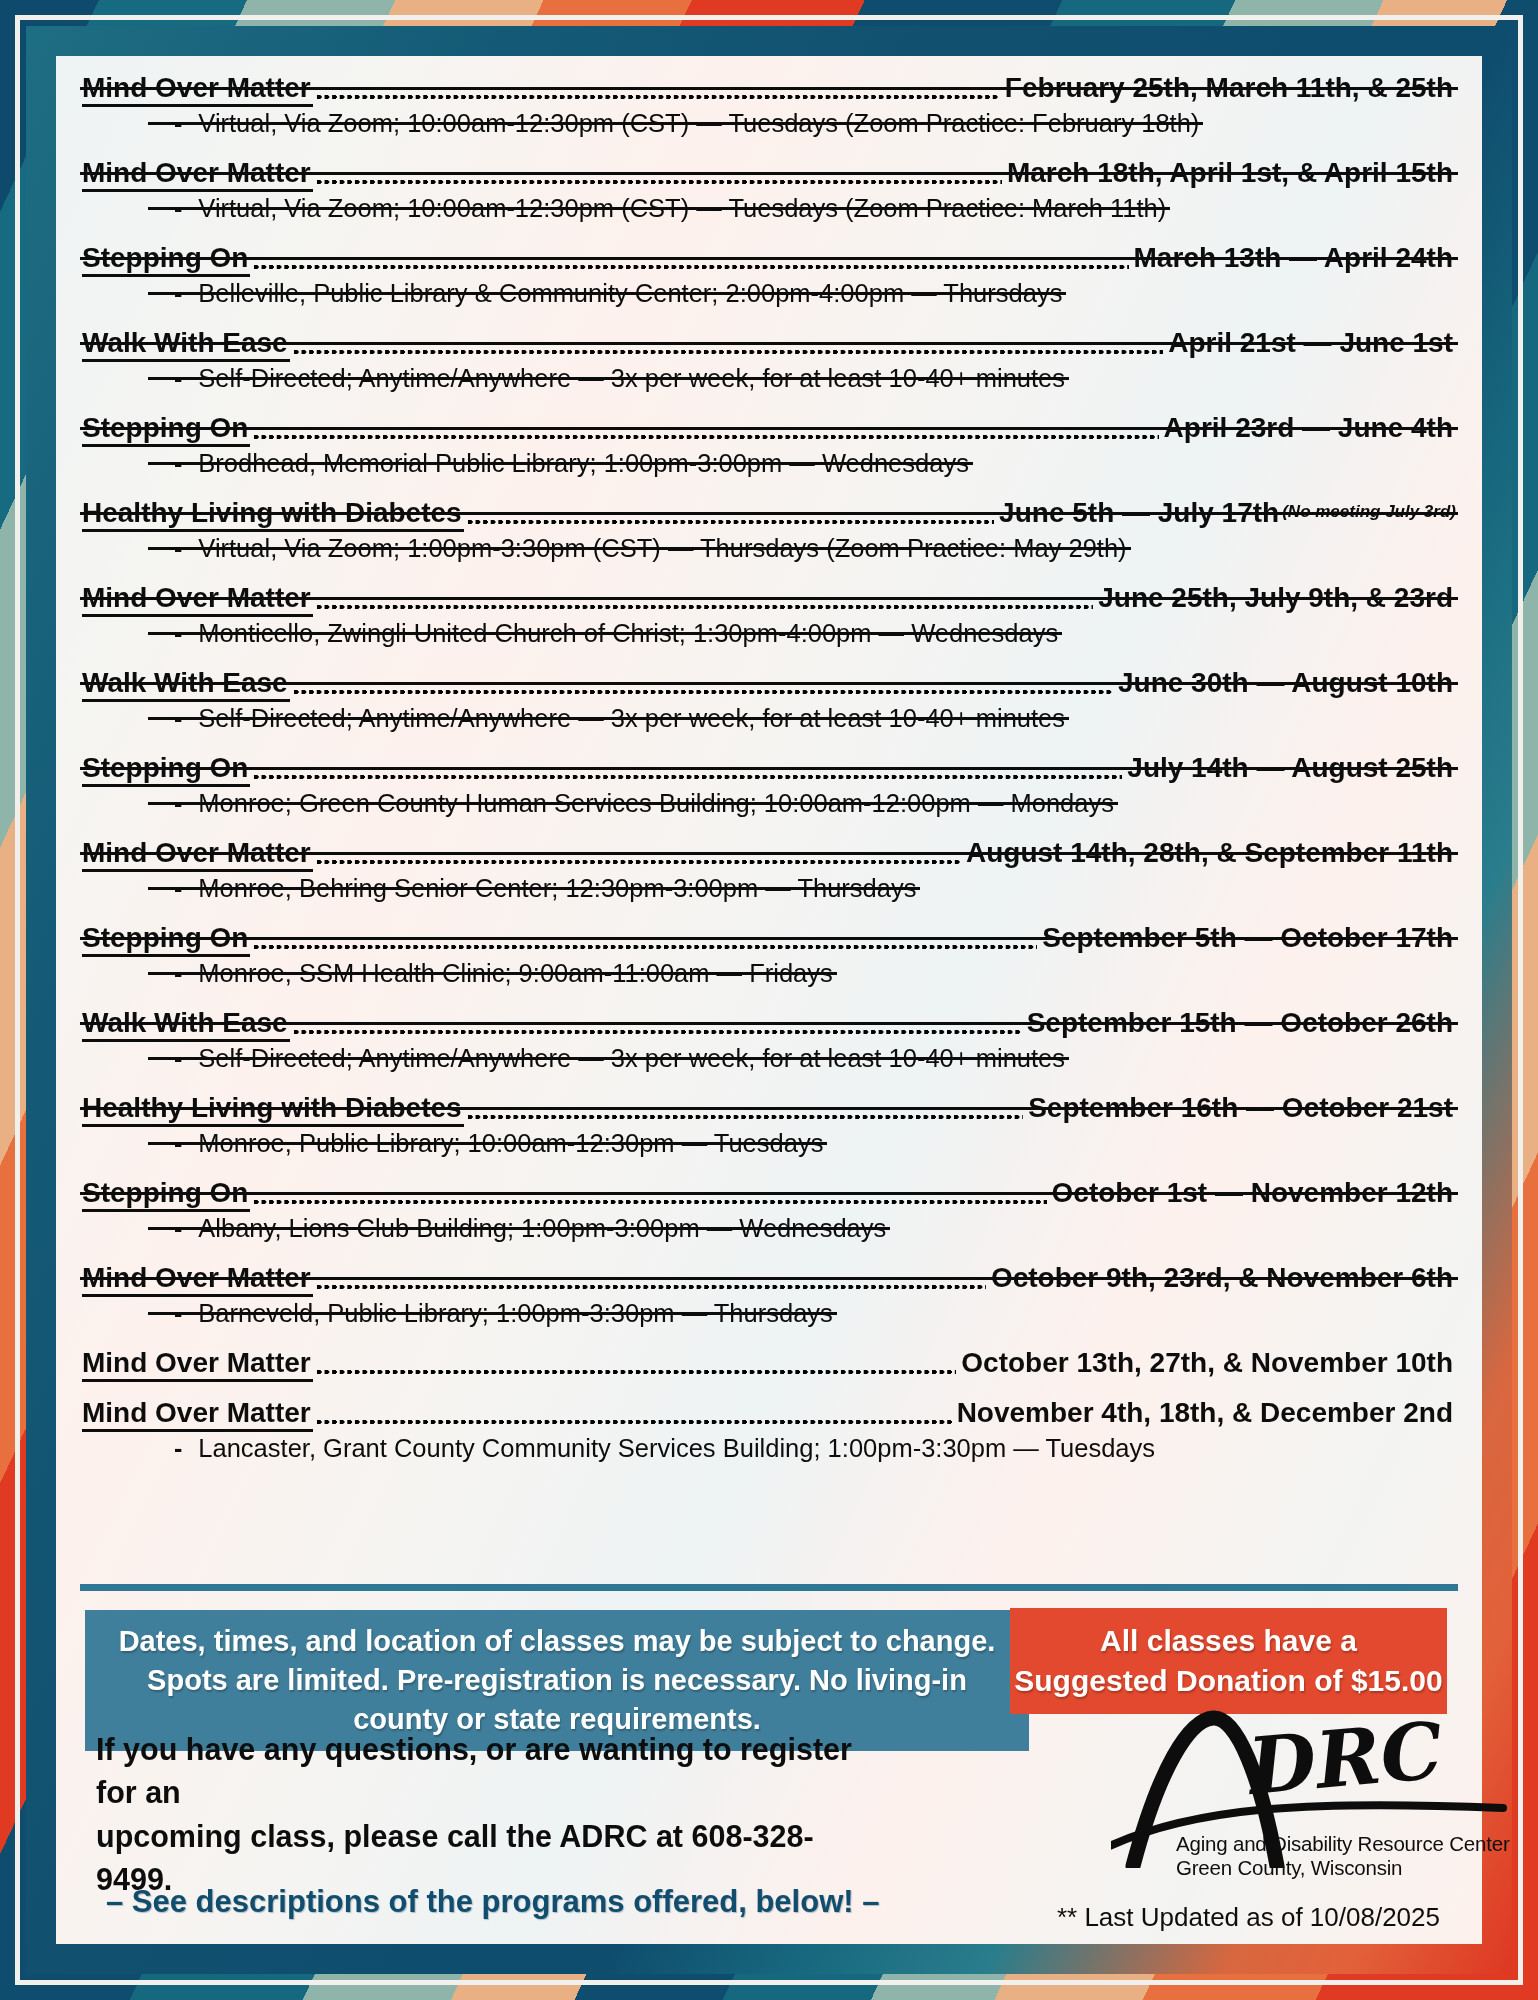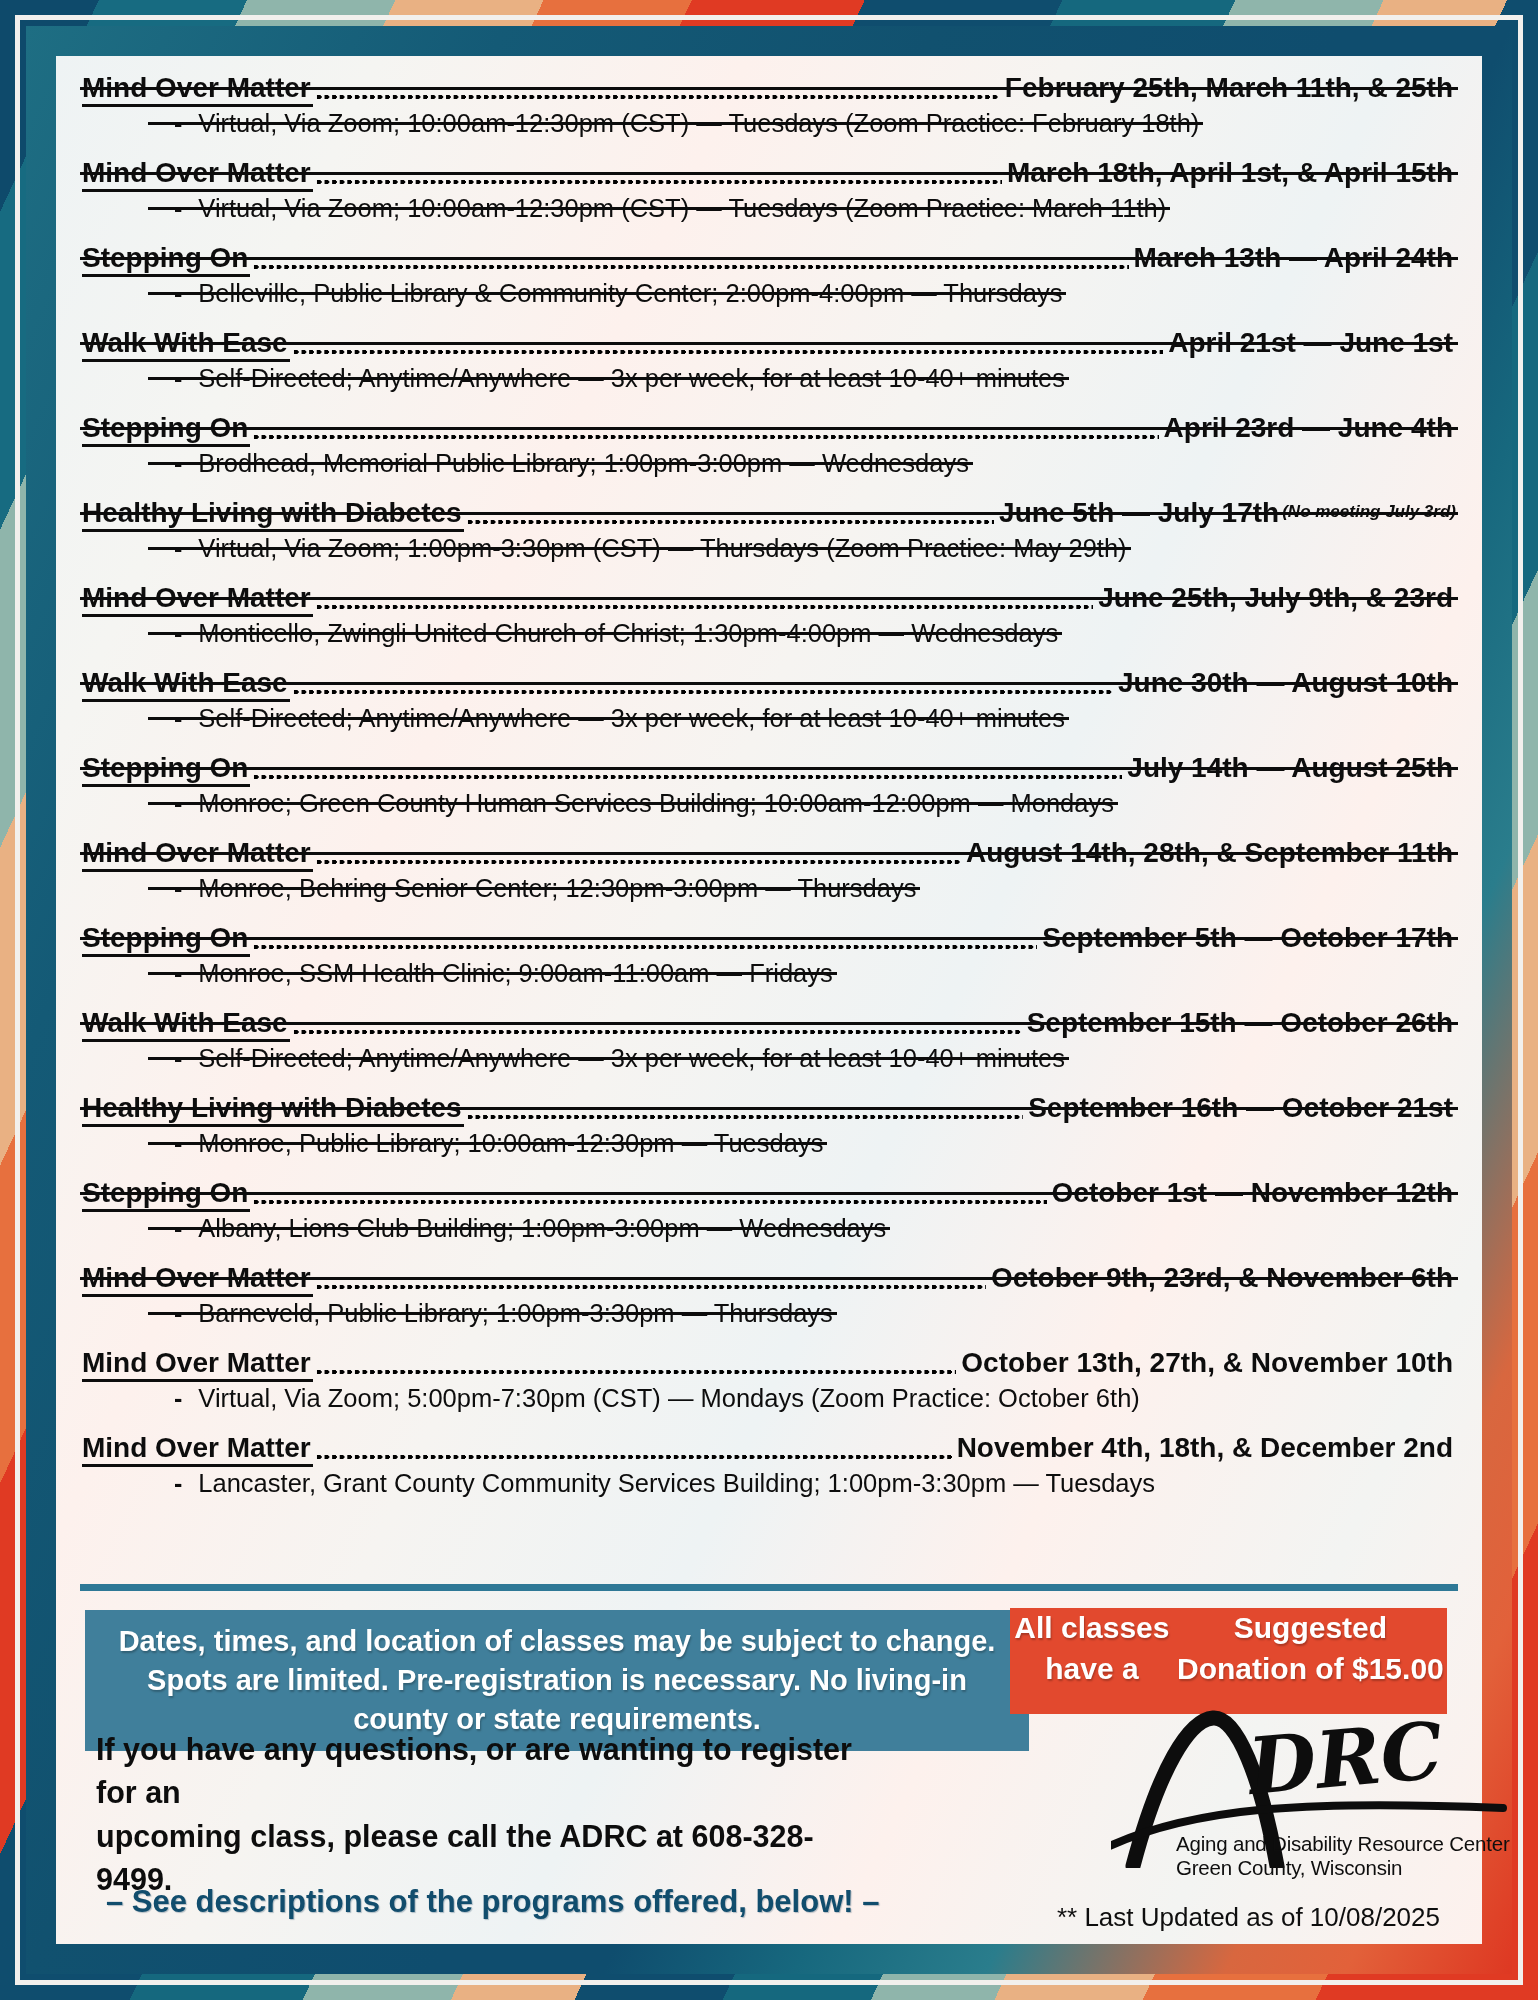--- a/index.html
+++ b/index.html
@@ -71,21 +71,21 @@
   .divider{left:24px;right:24px;top:1528px;height:7px;background:#2e7896;}
   .notice-teal{
     left:29px;top:1554px;width:944px;box-sizing:border-box;min-height:134px;
     background:#407f9b;color:#fff;text-align:center;
     font-size:29px;font-weight:600;line-height:1.35;padding:12px 26px;
     text-shadow:1px 2px 2px rgba(0,0,0,.25);
   }
   .notice-red{
     left:954px;top:1552px;width:437px;height:106px;box-sizing:border-box;
     background:#e2492e;color:#fff;text-align:center;font-weight:700;font-size:30px;line-height:1.35;
-    display:flex;flex-direction:row;justify-content:center;
+    display:flex;flex-direction:column;justify-content:center;
     text-shadow:1px 2px 2px rgba(0,0,0,.25);
   }
   .contact{left:40px;top:1672px;width:780px;font-size:30.5px;font-weight:700;line-height:1.42;color:#0d0d0d;}
   .see-desc{left:50px;top:1828px;width:910px;text-align:left;font-size:31px;font-weight:700;color:#114d6d;
     text-shadow:1px 1px 1px rgba(20,60,90,.3);}
   .logo{left:1055px;top:1652px;width:400px;}
   .logo svg{display:block;}
   .logo-captions{margin:-36px 0 0 65px;font-size:20.5px;line-height:1.18;color:#0e0e0e;letter-spacing:-0.2px;}
   .last-updated{right:42px;top:1846px;font-size:26px;color:#0e0e0e;}
 </style>
@@ -251,21 +251,20 @@
         <div class="detail"><span class="dash">-</span><span class="dwrap">Barneveld, Public Library; 1:00pm-3:30pm — Thursdays</span></div>
       </div>
 
       <div class="entry">
         <div class="hrow">
           <span class="name">Mind Over Matter</span>
           <span class="leader"></span>
           <span class="dates">October 13th, 27th, &amp; November 10th</span>
           <sup class="note"></sup>
         </div>
-        <div class="detail"><span class="dash">-</span><span class="dwrap">Virtual, Via Zoom; 5:00pm-7:30pm (CST) — Mondays (Zoom Practice: October 6th)</span></div>
       </div>
 
       <div class="entry">
         <div class="hrow">
           <span class="name">Mind Over Matter</span>
           <span class="leader"></span>
           <span class="dates">November 4th, 18th, &amp; December 2nd</span>
           <sup class="note"></sup>
         </div>
         <div class="detail"><span class="dash">-</span><span class="dwrap">Lancaster, Grant County Community Services Building; 1:00pm-3:30pm — Tuesdays</span></div>

